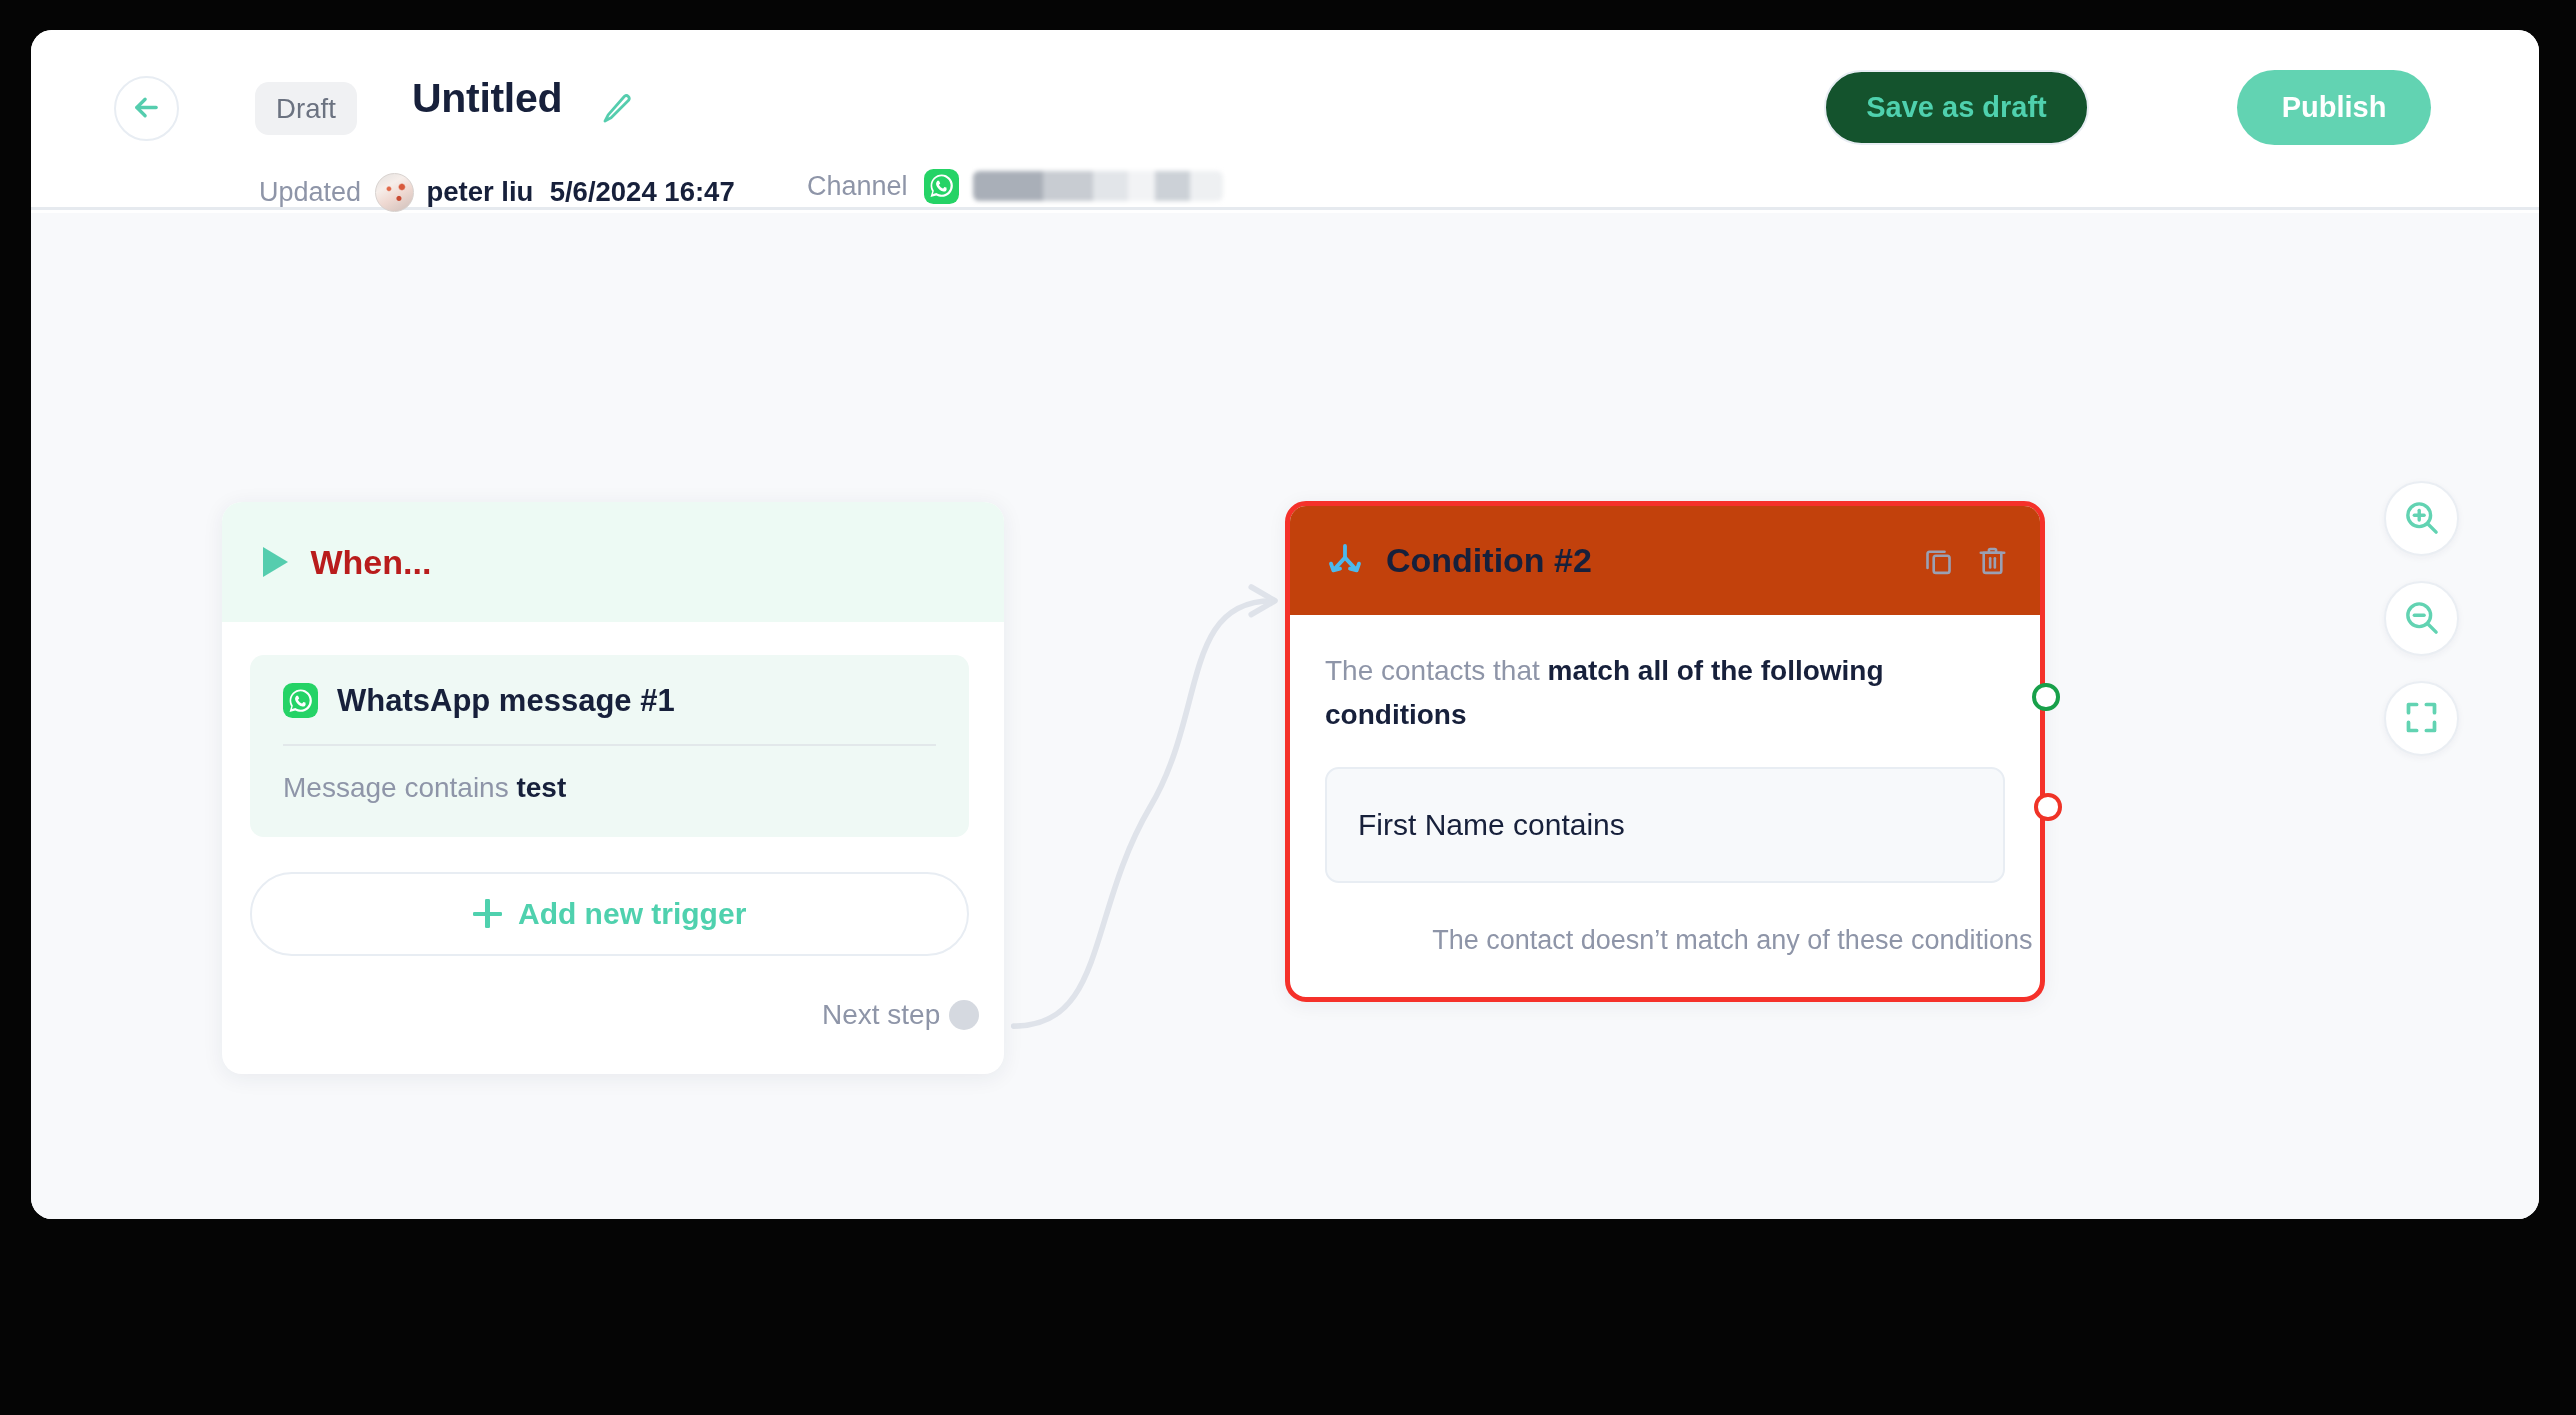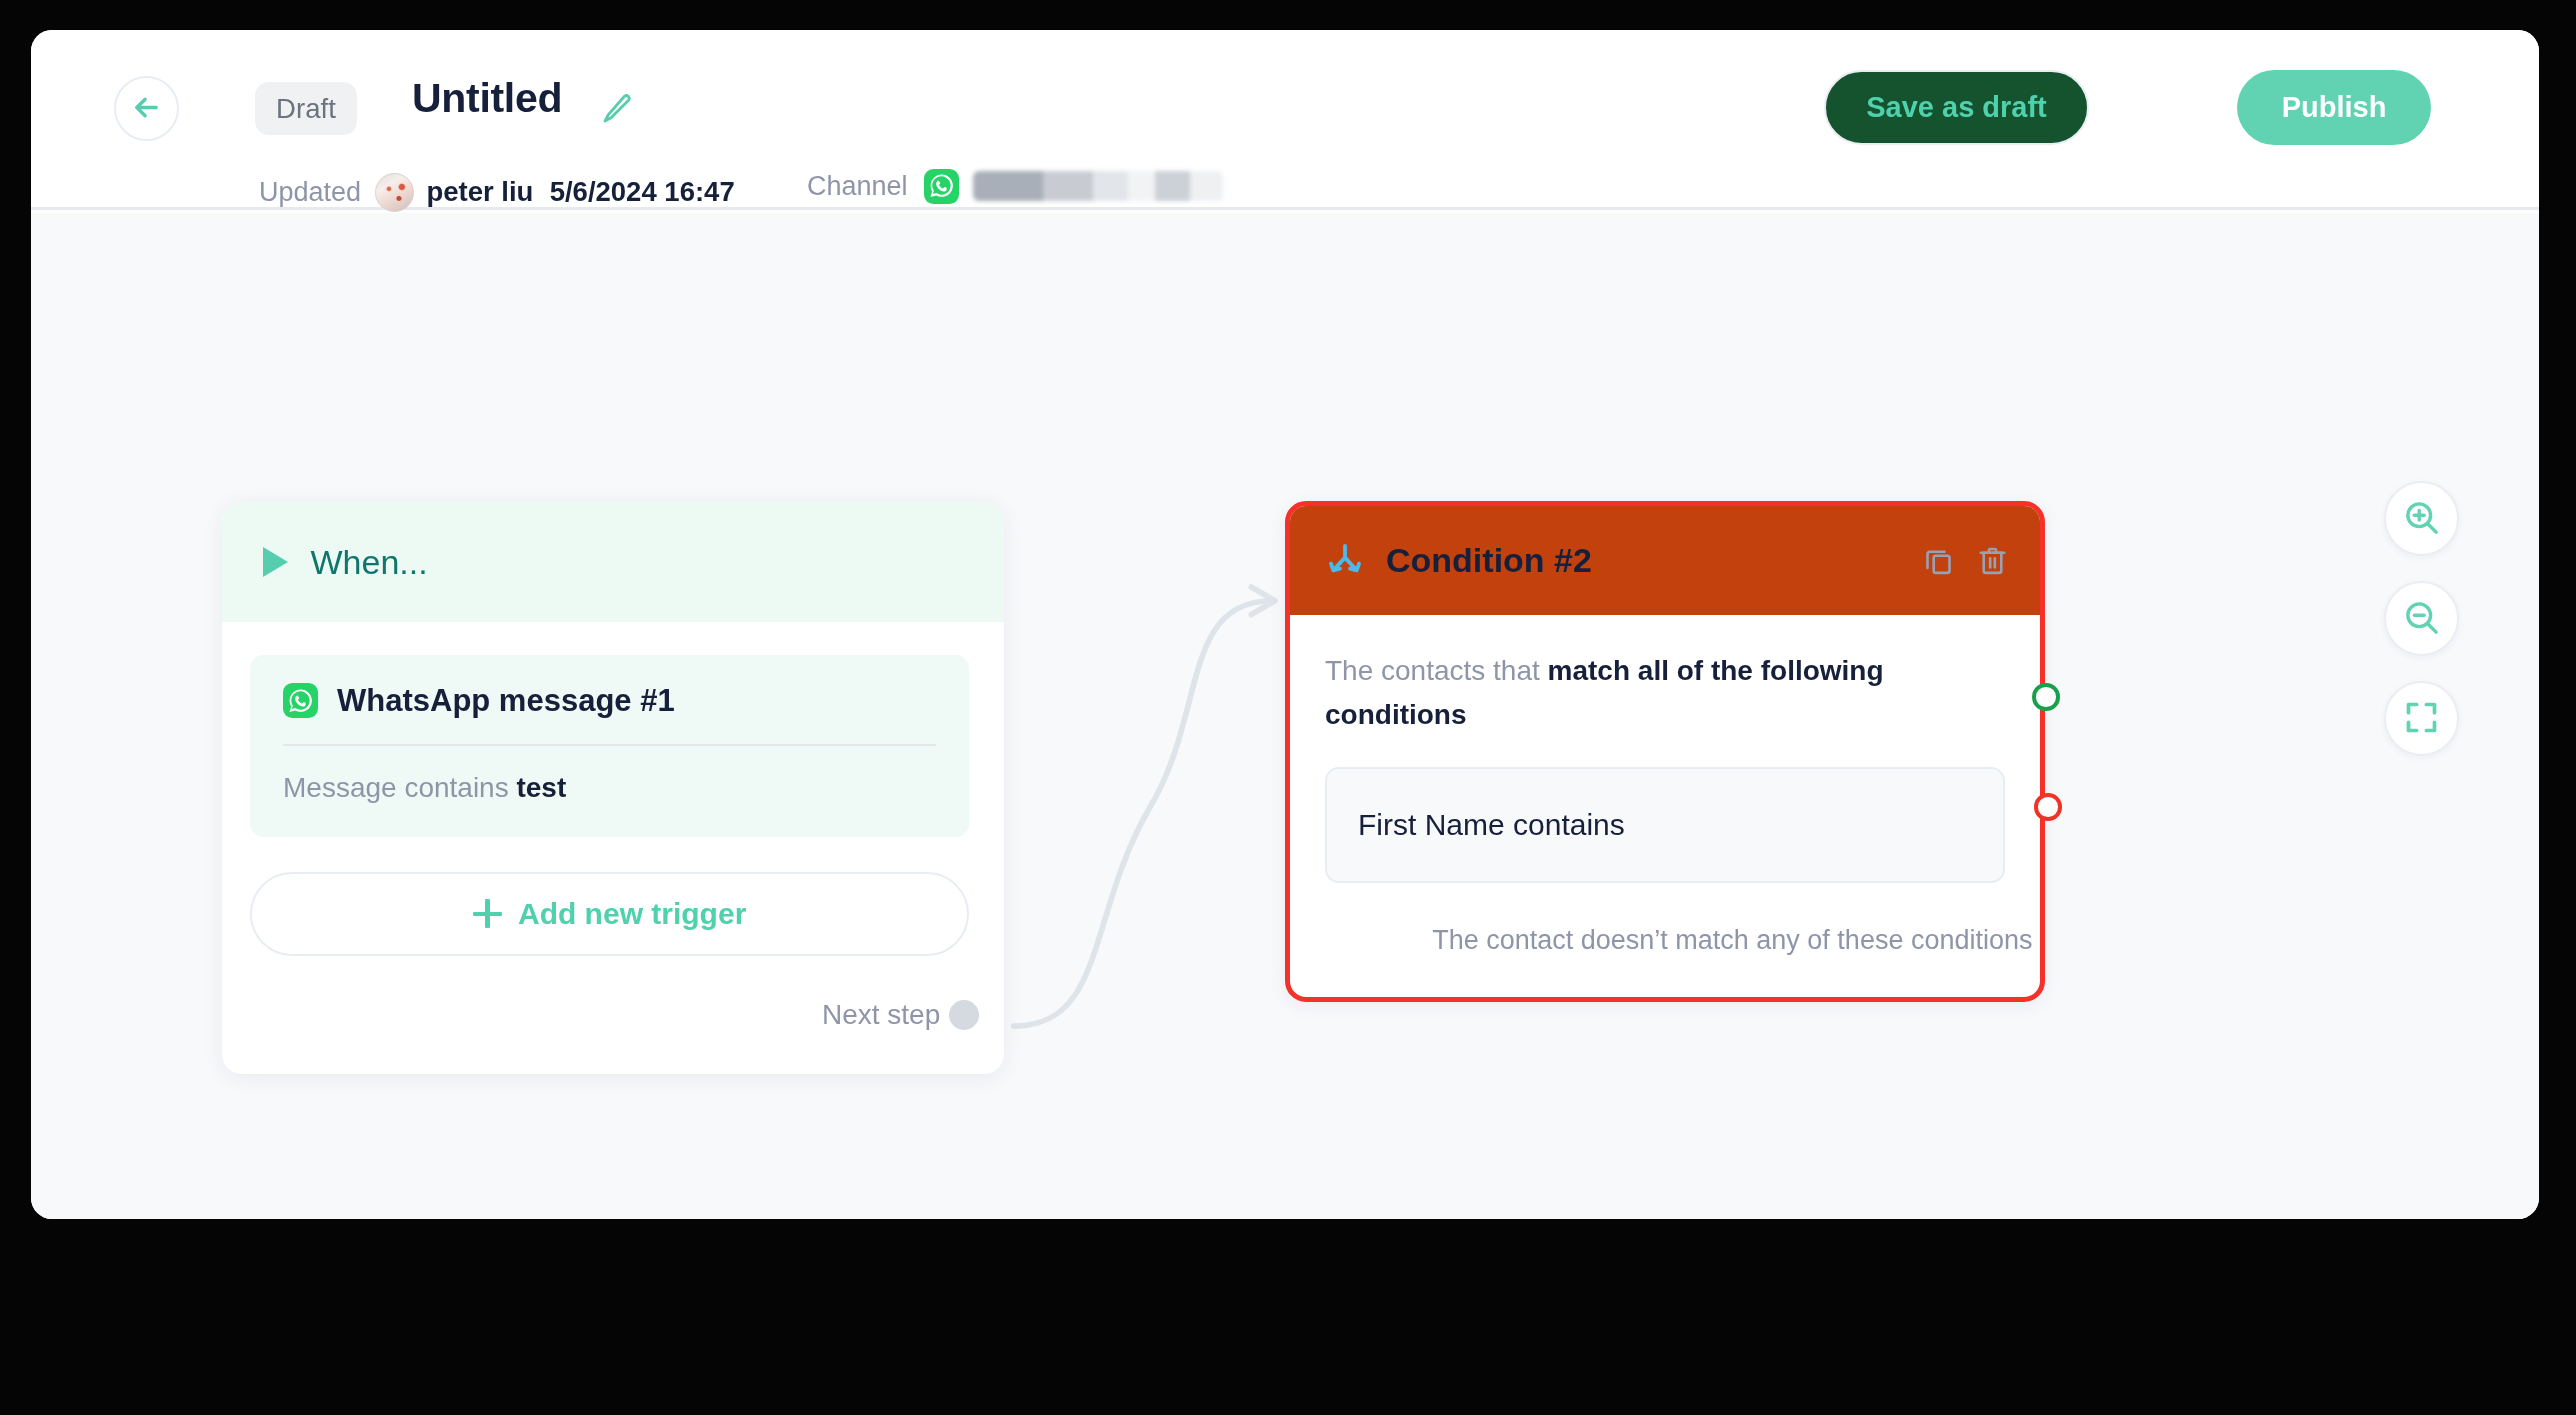--- a/index.html
+++ b/index.html
@@ -235,22 +235,22 @@
   #play-icon {
     width: 0; height: 0;
     border-left: 25px solid #55cdae;
     border-top: 15px solid transparent;
     border-bottom: 15px solid transparent;
     margin-right: 22.5px;
     flex: 0 0 auto;
   }
   #trigger-header-title {
     font-size: 34px;
-    font-weight: normal;
-    color: #0f766e;
+    font-weight: bold;
+    color: #b91c1c;
   }
 
   #trigger-body { padding: 33px 35px 0 28px; }
 
   #trigger-item {
     background: #eff9f5;
     border-radius: 13.8px;
     padding: 27.5px 33px 33px 33px;
   }
   #trigger-item-top {

